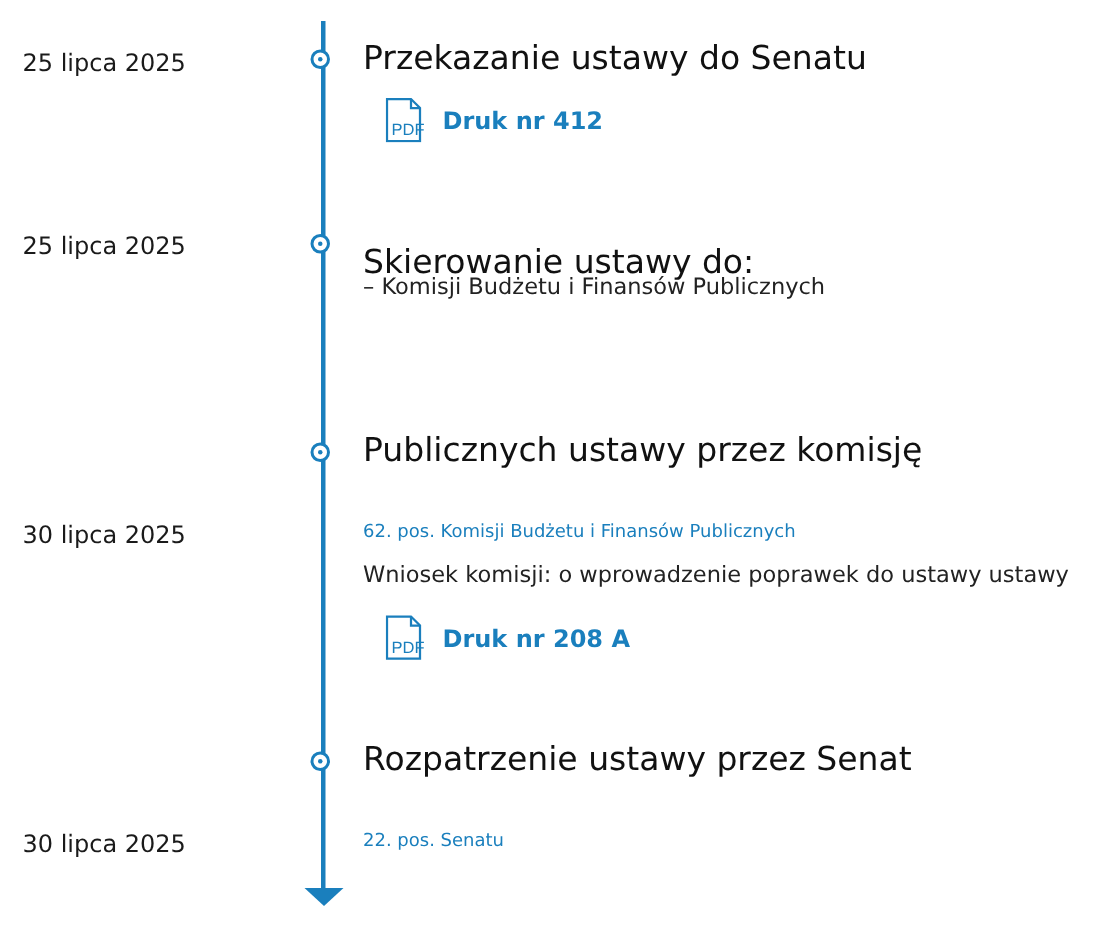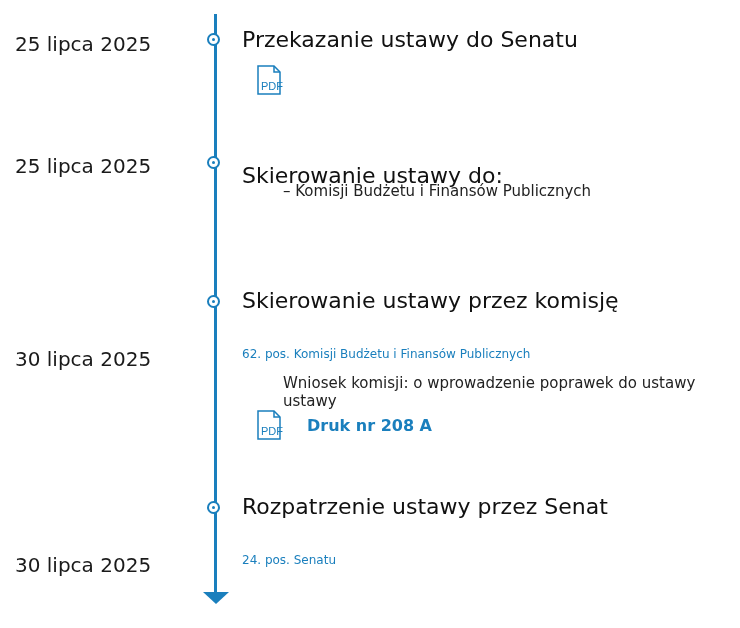--- a/index.html
+++ b/index.html
@@ -6,25 +6,25 @@
   body { width: 740px; height: 628px; position: relative; overflow: hidden;
          font-family: "DejaVu Sans", sans-serif; color: #1a1a1a; }
   .line { position: absolute; left: 214px; top: 14px; width: 3px; height: 580px; background: #1a7fbd; }
   .arrow { position: absolute; left: 203px; top: 592px; width: 0; height: 0;
            border-left: 13px solid transparent; border-right: 13px solid transparent;
            border-top: 12px solid #1a7fbd; }
   .dot { position: absolute; left: 207px; width: 13px; height: 13px; border: 2px solid #1a7fbd;
          border-radius: 50%; background: #fff; box-sizing: border-box; }
   .dot::after { content: ""; position: absolute; left: 3px; top: 3px; width: 3px; height: 3px;
                 background: #1a7fbd; border-radius: 50%; }
-  .date { position: absolute; left: 15px; font-size: 20px; color: #1a1a1a; }
+  .date { position: absolute; left: 15px; font-size: 16px; color: #1a1a1a; }
   .title { position: absolute; left: 242px; font-size: 22px; color: #111; text-align: right; }
-  .sub { position: absolute; left: 242px; font-size: 15px; color: #222; margin-left: 41px; }
+  .sub { position: absolute; left: 242px; font-size: 15px; color: #222; }
   .link { position: absolute; left: 242px; font-size: 12px; color: #1a7fbd; cursor: pointer; }
-  .pdf { position: absolute; left: 257px; display: flex; align-items: center; gap: 24px; cursor: pointer; }
+  .pdf { position: absolute; left: 257px; display: flex; align-items: center; gap: 12px; cursor: pointer; }
   .pdf-icon { position: relative; width: 26px; height: 30px; }
   .pdf-icon svg { display: block; }
   .pdf-label { font-size: 16px; font-weight: bold; color: #1a7fbd; }
 </style>
 </head>
 <body>
 
 <div>
   <div class="line"></div>
   <div class="arrow"></div>
@@ -33,40 +33,41 @@
   <div class="dot" style="top:33px"></div>
   <div class="title" style="top:27px">Przekazanie ustawy do Senatu</div>
   <div class="pdf" style="top:65px">
     <span class="pdf-icon">
       <svg width="26" height="30" viewBox="0 0 26 30">
         <path d="M1 1 H17 L23 7 V29 H1 Z" fill="none" stroke="#1a7fbd" stroke-width="1.5"></path>
         <path d="M17 1 V7 H23" fill="none" stroke="#1a7fbd" stroke-width="1.5"></path>
         <text x="4" y="25" font-size="11" fill="#1a7fbd" font-family="Liberation Sans, sans-serif">PDF</text>
       </svg>
     </span>
+    <span class="pdf-label">Druk nr 412</span>
   </div>
 
   <div class="date" style="top:154px">25 lipca 2025</div>
   <div class="dot" style="top:156px"></div>
   <div class="title" style="top:163px">Skierowanie ustawy do:</div>
   <div class="sub" style="top:182px">– Komisji Budżetu i Finansów Publicznych</div>
 
   <div class="dot" style="top:295px"></div>
-  <div class="title" style="top:288px">Skierowanie ustawy przez komisję</div>
+  <div class="title" style="top:288px">Publicznych ustawy przez komisję</div>
   <div class="date" style="top:347px">30 lipca 2025</div>
   <div class="link" style="top:347px">62. pos. Komisji Budżetu i Finansów Publicznych</div>
   <div class="sub" style="top:374px">Wniosek komisji: o wprowadzenie poprawek do ustawy ustawy</div>
   <div class="pdf" style="top:410px">
     <span class="pdf-icon">
       <svg width="26" height="30" viewBox="0 0 26 30">
         <path d="M1 1 H17 L23 7 V29 H1 Z" fill="none" stroke="#1a7fbd" stroke-width="1.5"></path>
         <path d="M17 1 V7 H23" fill="none" stroke="#1a7fbd" stroke-width="1.5"></path>
         <text x="4" y="25" font-size="11" fill="#1a7fbd" font-family="Liberation Sans, sans-serif">PDF</text>
       </svg>
     </span>
     <span class="pdf-label">Druk nr 208 A</span>
   </div>
 
   <div class="dot" style="top:501px"></div>
   <div class="title" style="top:494px">Rozpatrzenie ustawy przez Senat</div>
   <div class="date" style="top:553px">30 lipca 2025</div>
-  <div class="link" style="top:553px">24. pos. Senatu</div>
+  <div class="link" style="top:553px">22. pos. Senatu</div>
 </div>
 
 </body></html>

